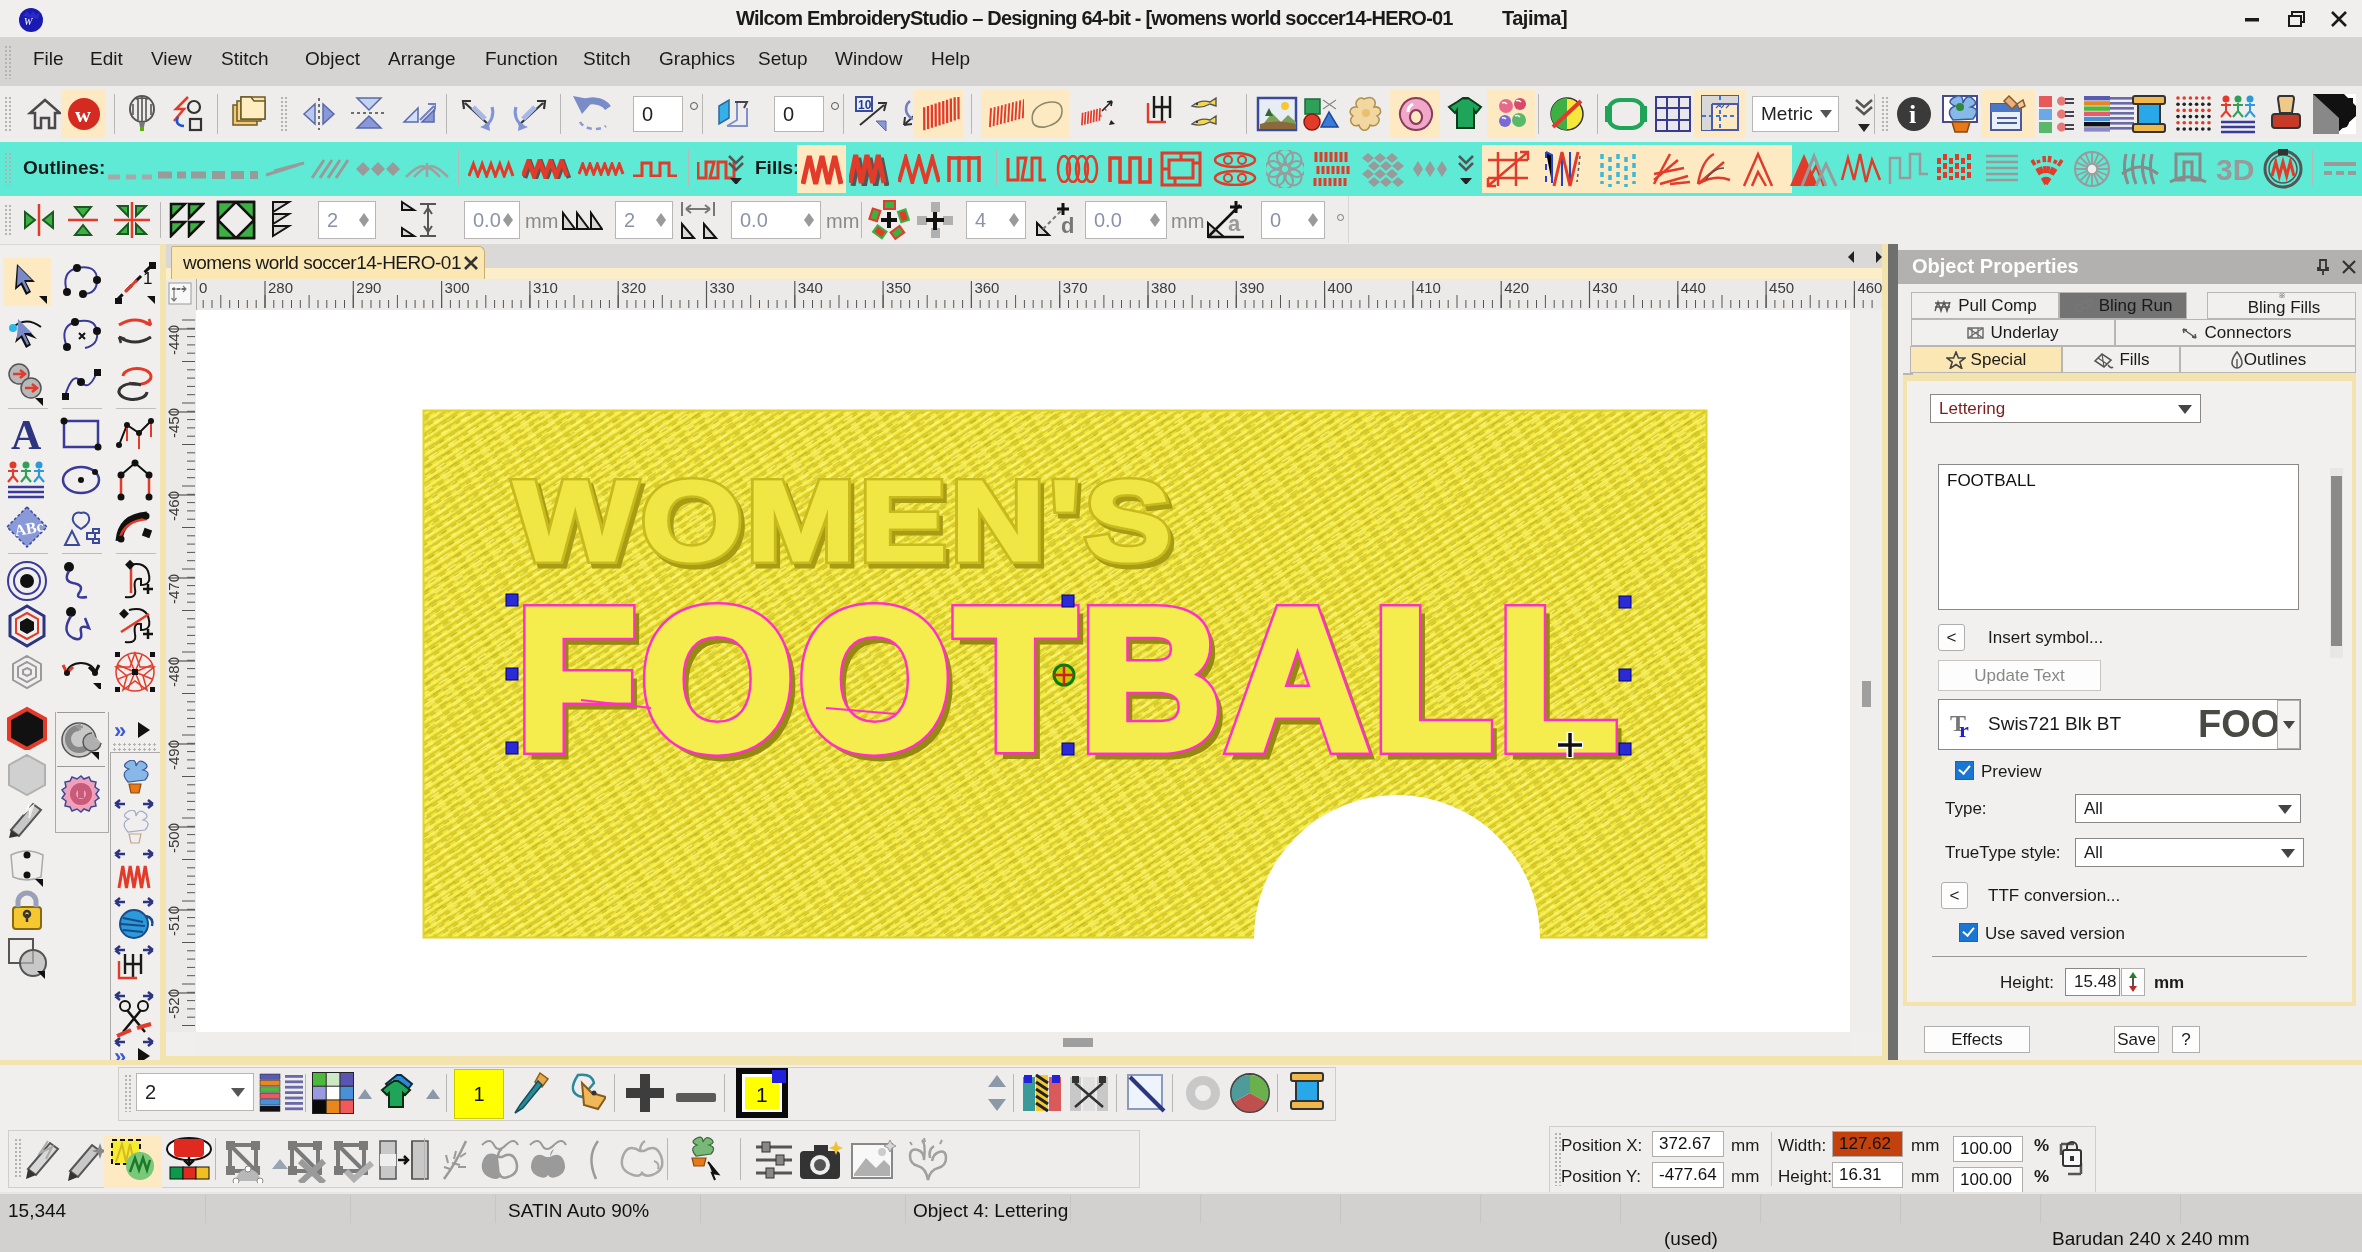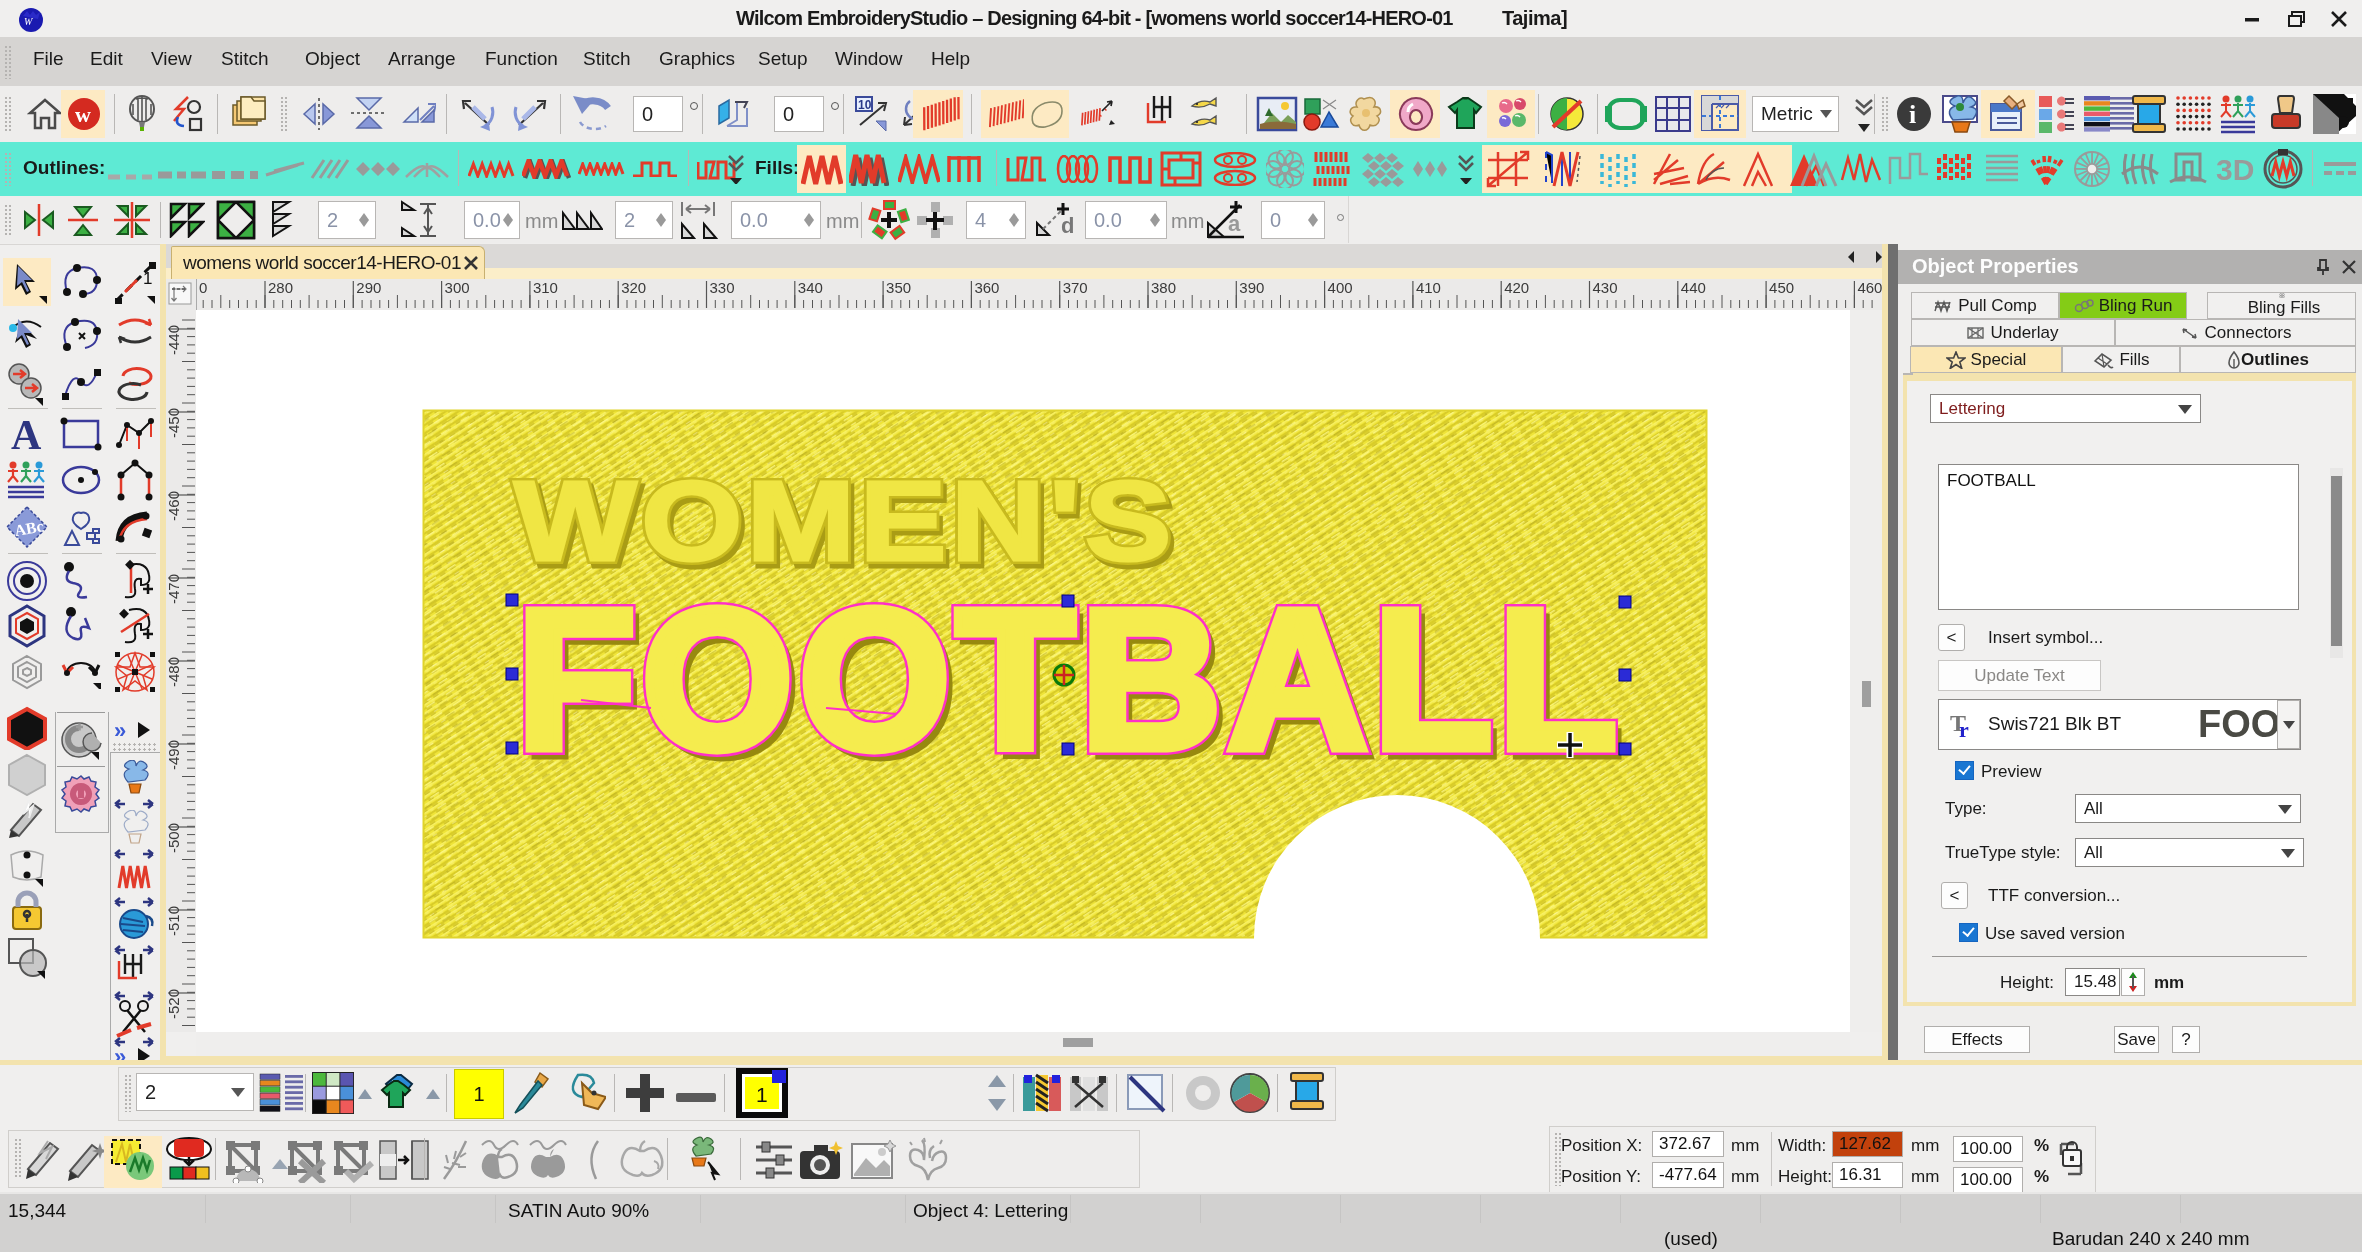--- a/index.html
+++ b/index.html
@@ -1360,21 +1360,21 @@
       <svg width="14" height="14" viewBox="0 0 14 14" style="position:absolute;left:444px;top:10px">
         <path d="M1 1 L13 13 M13 1 L1 13" stroke="#333" stroke-width="2.2"></path>
       </svg>
     </div>
     <div style="position:absolute;left:13px;top:48px;width:148px;height:27px;background:#f1f0ef;border:1px solid #b8b6b4;display:flex;align-items:center;justify-content:center;font-size:17px;color:#1a1a1a;box-sizing:border-box;">
       <svg width="20" height="16" viewBox="0 0 20 16" style="">
         <path d="M2 13 l3 -9 3 9 3 -9 3 9 3 -9 M2 5 h15 M2 9 h15" stroke="#555" stroke-width="1.4" fill="none"></path>
       </svg>
       <span style="margin-left:5px;">Pull Comp</span>
     </div>
-    <div style="position:absolute;left:161px;top:48px;width:128px;height:27px;background:#84cc16;border:1px solid #b8b6b4;display:flex;align-items:center;justify-content:center;font-size:17px;color:#1a1a1a;box-sizing:border-box;">
+    <div style="position:absolute;left:161px;top:48px;width:128px;height:27px;background:#737373;border:1px solid #b8b6b4;display:flex;align-items:center;justify-content:center;font-size:17px;color:#1a1a1a;box-sizing:border-box;">
       <svg width="20" height="14" viewBox="0 0 20 14" style="">
         <circle cx="5" cy="9" r="3.5" fill="none" stroke="#777" stroke-width="1.5"></circle>
         <circle cx="11" cy="6" r="3.5" fill="none" stroke="#777" stroke-width="1.5"></circle>
         <circle cx="16" cy="4" r="3" fill="none" stroke="#777" stroke-width="1.5"></circle>
       </svg>
       <span style="margin-left:5px;">Bling Run</span>
     </div>
     <div style="position:absolute;left:309px;top:48px;width:149px;height:27px;background:#f1f0ef;border:1px solid #b8b6b4;display:flex;align-items:center;justify-content:center;font-size:17px;color:#1a1a1a;box-sizing:border-box;flex-direction:column;">
       <svg width="18" height="16" viewBox="0 0 18 16" style="">
         <circle cx="5" cy="5" r="3.5" fill="none" stroke="#777" stroke-width="1.8"></circle>
@@ -1409,21 +1409,21 @@
         <path d="M10 3 L12 16 M6 7 l9 6" stroke="#555" stroke-width="1.2"></path>
         <path d="M16 14 q3 4 5 2" stroke="#555" stroke-width="1.6" fill="none"></path>
       </svg>
       <span style="margin-left:5px;">Fills</span>
     </div>
     <div style="position:absolute;left:282px;top:102px;width:176px;height:27px;background:#f1f0ef;border:1px solid #b8b6b4;display:flex;align-items:center;justify-content:center;font-size:17px;color:#1a1a1a;box-sizing:border-box;">
       <svg width="14" height="18" viewBox="0 0 14 18" style="">
         <path d="M7 1 C3 6 2 9 2 12 a5 5 0 0 0 10 0 C12 9 11 6 7 1 Z" fill="none" stroke="#555" stroke-width="1.6"></path>
         <path d="M7 8 v9" stroke="#555" stroke-width="1.4"></path>
       </svg>
-      <span style="margin-left:0;font-weight:bold;">Outlines</span>
+      <span style="margin-left:0;">Outlines</span>
     </div>
     <div style="position:absolute;left:5px;top:129px;width:453px;height:633px;">
       <div style="position:absolute;left:0;top:0;width:453px;height:633px;border:4px solid #f3e3ae;border-top:8px solid #f3e3ae;box-sizing:border-box;background:#f1f0ef;"></div>
       <div class="inp" style="left:27px;top:21px;width:271px;height:29px;font-size:17px;color:#7f1d1d;border-color:#8a8886;">Lettering<span style="position:absolute;right:8px;top:10px;width:0;height:0;border:7px solid transparent;border-top:9px solid #444;"></span></div>
       <div class="inp" style="left:35,top:91px;"></div>
       <div style="position:absolute;left:35px;top:91px;width:361px;height:146px;background:#fff;border:1px solid #8a8886;font-size:17px;color:#111;padding:6px 0 0 8px;box-sizing:border-box;">FOOTBALL</div>
       <div style="position:absolute;left:427px;top:95px;width:13px;height:190px;background:#e8e7e6;">
         <div style="position:absolute;top:8px;left:1px;width:11px;height:170px;background:#8a8a8a;"></div>
       </div>
       <div class="btn" style="left:35px;top:251px;width:27px;height:27px;border-radius:3px;">&lt;</div>

